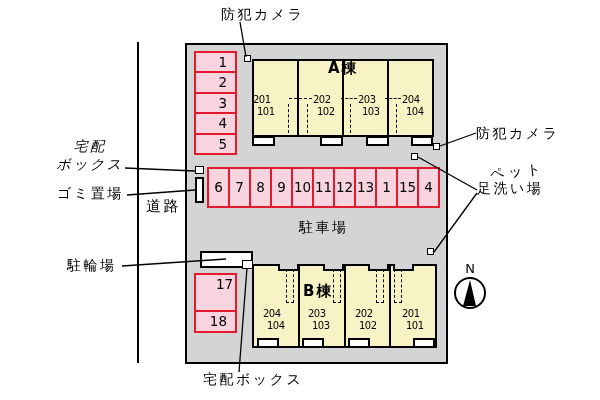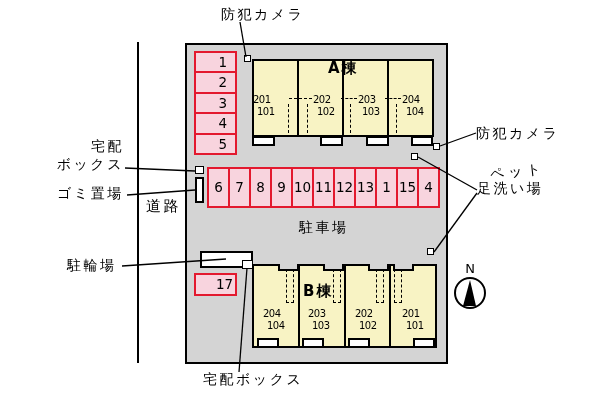--- a/index.html
+++ b/index.html
@@ -103,21 +103,22 @@
     <div class="cell">10</div>
     <div class="cell">11</div>
     <div class="cell">12</div>
     <div class="cell">13</div>
     <div class="cell">1</div>
     <div class="cell">15</div>
     <div class="cell">4</div>
   </div>
 
   <div class="vcol" style="left:194px; top:273px;">
-    <div class="cell" style="height:23px;padding-left:20px;">17</div>
+    <div class="cell" style="height:39px;padding-left:20px;">17</div>
+    <div class="cell" style="height:23px;">18</div>
   </div>
 
   <div class="fixture" style="left:200px; top:251px; width:53px; height:17px;"></div>
   <div class="fixture" style="left:195px; top:177px; width:9px; height:26px;"></div>
   <div class="sq" style="left:195px; top:166px; width:9px; height:8px;"></div>
   <div class="sq" style="left:242px; top:260px; width:11px; height:9px;"></div>
   <div class="sq" style="left:244px; top:55px; width:7px; height:7px;"></div>
   <div class="sq" style="left:433px; top:143px; width:7px; height:7px;"></div>
   <div class="sq" style="left:411px; top:153px; width:7px; height:7px;"></div>
   <div class="sq" style="left:427px; top:248px; width:7px; height:7px;"></div>
@@ -155,21 +156,21 @@
     <div>201</div>
     <div class="lower">101</div>
   </div>
 
   <div class="porch" style="left:257px; top:338px; width:22px;"></div>
   <div class="porch" style="left:302px; top:338px; width:22px;"></div>
   <div class="porch" style="left:348px; top:338px; width:22px;"></div>
   <div class="porch" style="left:413px; top:338px; width:22px;"></div>
 
   <div class="cjk" style="left:221px; top:7px;">防犯カメラ</div>
-  <div class="cjk" style="left:56px; top:138px; width:68px; text-align:right; line-height:17.5px;">
+  <div class="cjk" style="left:56px; top:138px; width:68px; text-align:center; line-height:17.5px;font-style:italic;">
     <div>宅配</div>
     <div>ボックス</div>
   </div>
   <div class="cjk" style="left:57px; top:186px;">ゴミ置場</div>
   <div class="cjk" style="left:146px; top:199px; font-size:15px;">道路</div>
   <div class="cjk" style="left:299px; top:220px;">駐車場</div>
   <div class="cjk" style="left:67px; top:258px;">駐輪場</div>
   <div class="cjk" style="left:476px; top:126px;">防犯カメラ</div>
   <div class="cjk" style="left:490px; top:164px; letter-spacing:4px; transform:rotate(-6deg);">ペット</div>
   <div class="cjk" style="left:477px; top:181px;">足洗い場</div>

